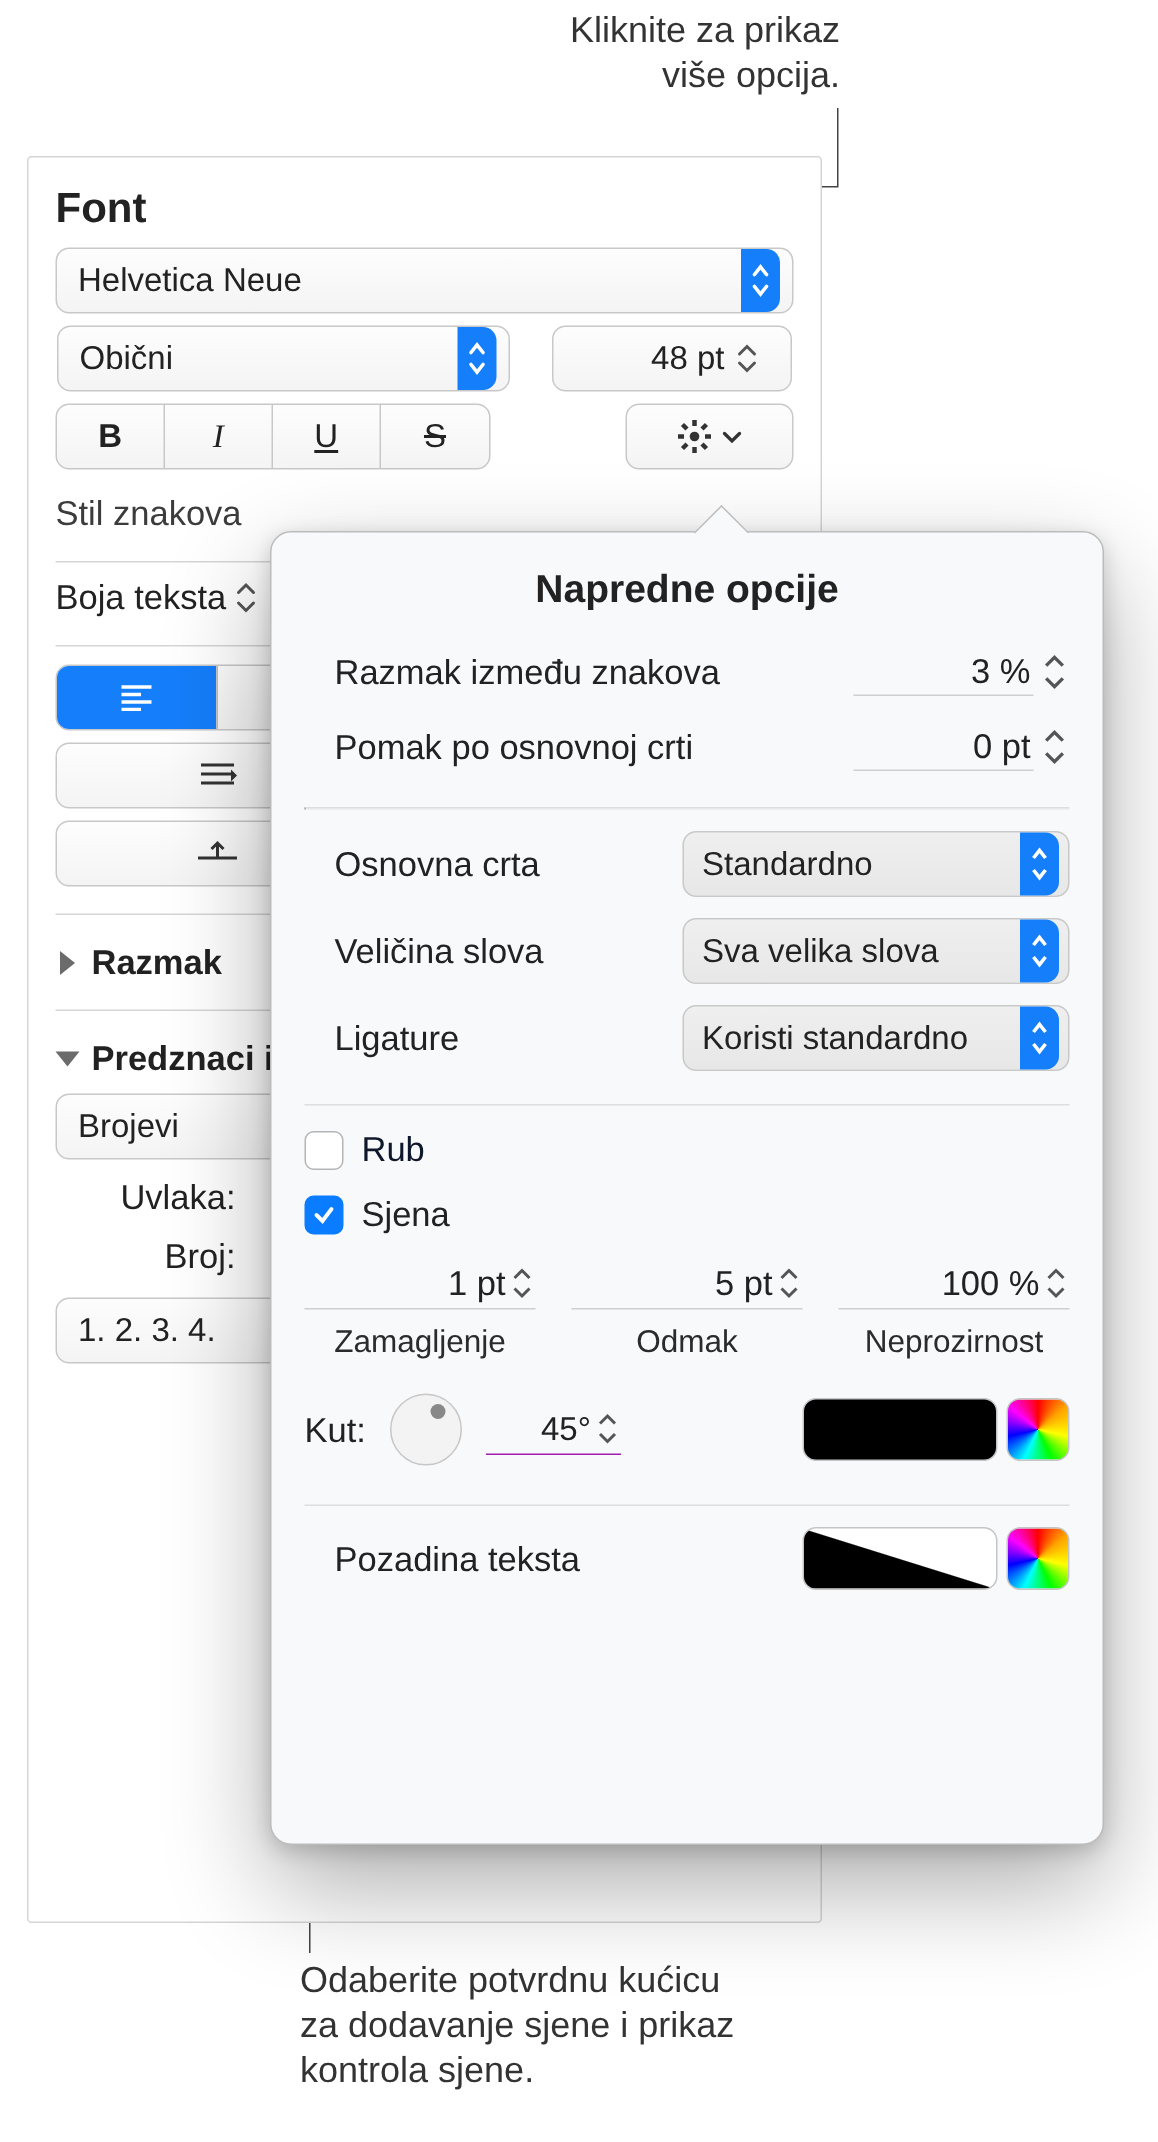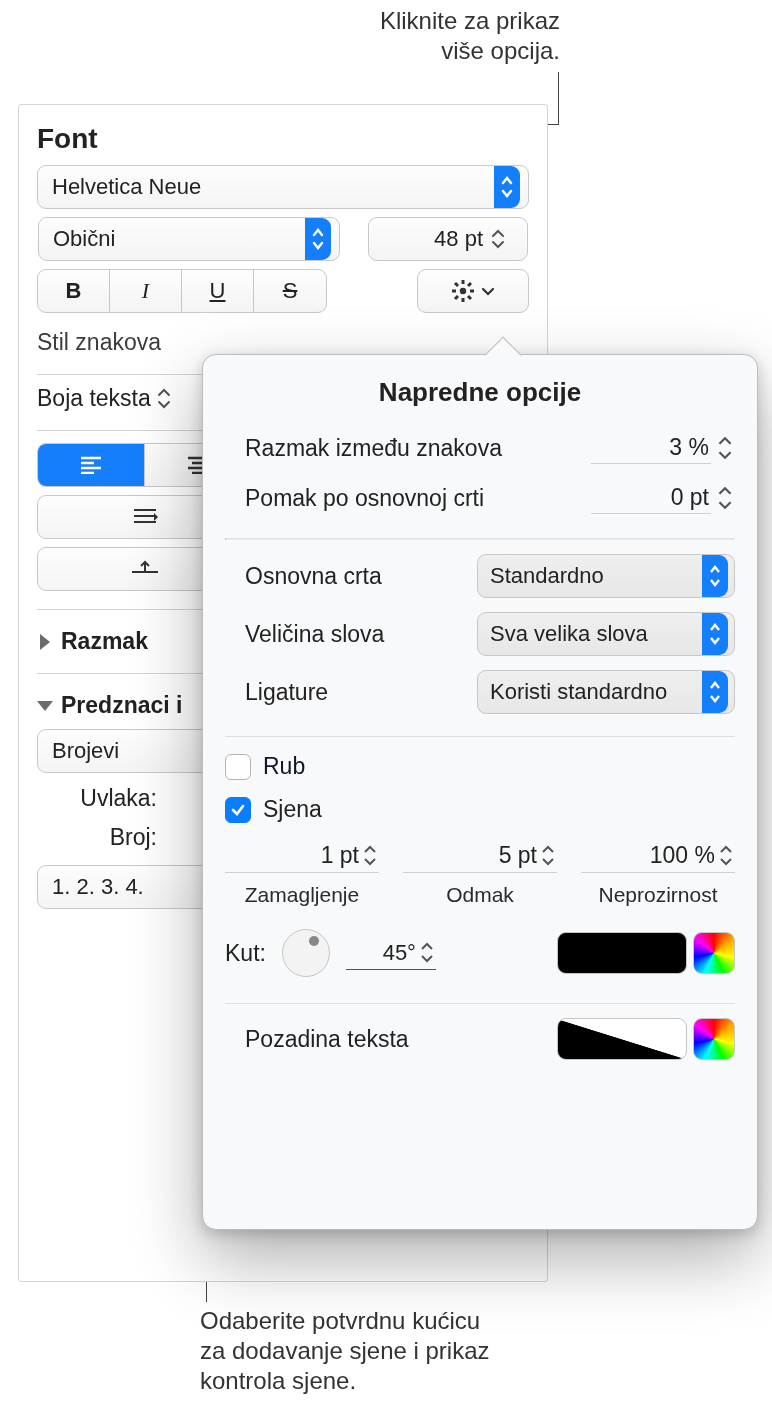--- a/index.html
+++ b/index.html
@@ -100,21 +100,21 @@
     width:215px;
   }
   .disclosure { display:flex; align-items:center; gap:8px; margin-top:18px; font-size:23px; }
   hr.sep { border:none; border-top:1px solid #d5d5d5; margin:18px 0 10px; }
   .field-row { display:flex; align-items:center; margin-top:12px; gap:10px; font-size:23px; }
   .field-row .label-right { width:120px; text-align:right; }
   .numfmt-popup { margin-top:14px; }
   
   .popover {
     position:absolute;
-    top:354px; left:202px;
+    top:354px; left:180px;
     width:556px; height:876px;
     background:#f8f9fa;
     border:1px solid #bcbcbc;
     border-radius:14px;
     box-shadow: 0 28px 70px rgba(0,0,0,0.32), 0 4px 14px rgba(0,0,0,0.18);
     padding: 18px 22px;
   }
   .popover-arrow {
     position:absolute; top:-13px; left:287px;
     width:26px;height:26px; background:#f8f9fa;

